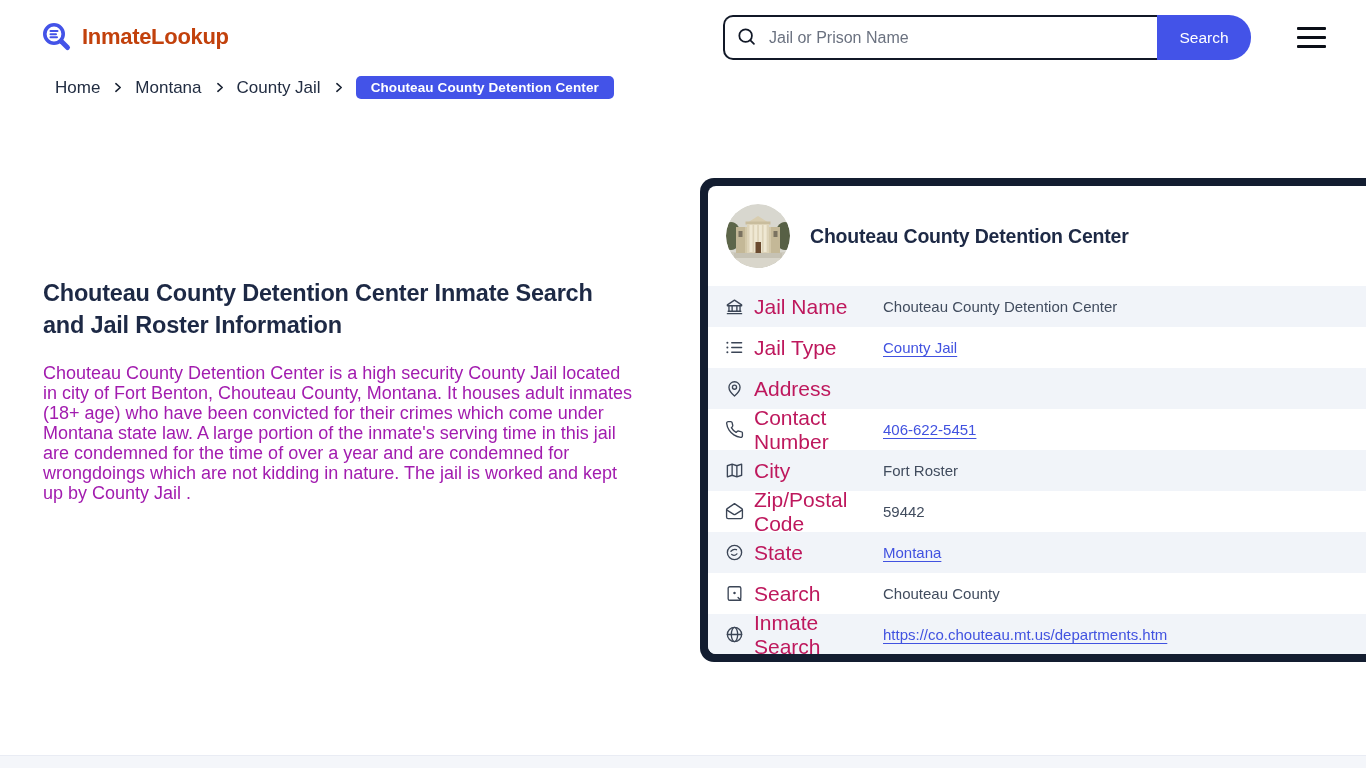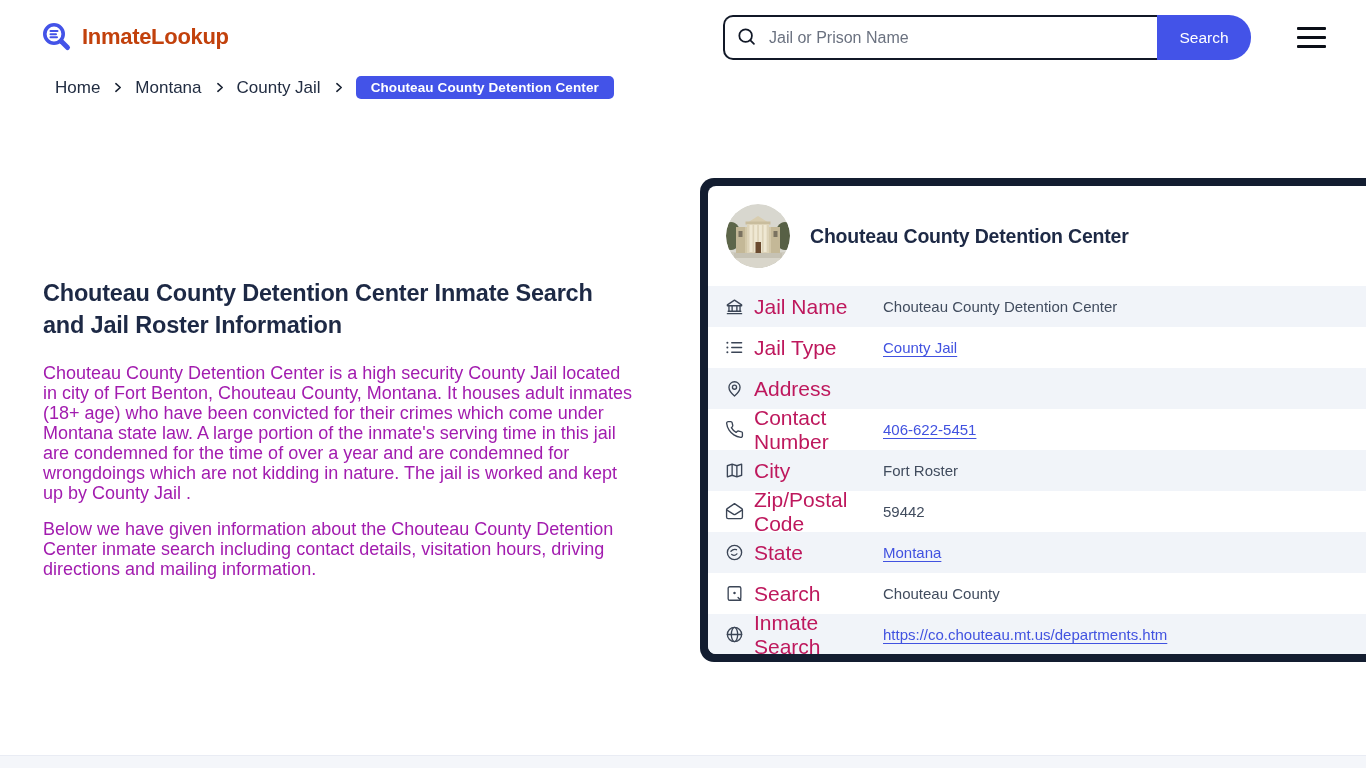--- a/index.html
+++ b/index.html
@@ -114,21 +114,20 @@
       <svg width="13" height="13" viewBox="0 0 24 24" fill="none">
           <path d="M9 5l8 7-8 7" stroke="#1a2333" stroke-width="3" stroke-linecap="round" stroke-linejoin="round"></path>
         </svg>
     </span>
     <span class="crumb-badge">Chouteau County Detention Center</span>
   </nav>
 
   <div class="article">
     <h1>Chouteau County Detention Center Inmate Search and Jail Roster Information</h1>
     <p>Chouteau County Detention Center is a high security County Jail located in city of Fort Benton, Chouteau County, Montana. It houses adult inmates (18+ age) who have been convicted for their crimes which come under Montana state law. A large portion of the inmate's serving time in this jail are condemned for the time of over a year and are condemned for wrongdoings which are not kidding in nature. The jail is worked and kept up by County Jail .</p>
-    <p>Below we have given information about the Chouteau County Detention Center inmate search including contact details, visitation hours, driving directions and mailing information.</p>
   </div>
 
   <div class="card-frame">
     <div class="card">
 
       <div class="card-header">
         <span class="avatar">
           <svg width="64" height="64" viewBox="0 0 64 64">
             <defs>
                 <clipPath id="av">

